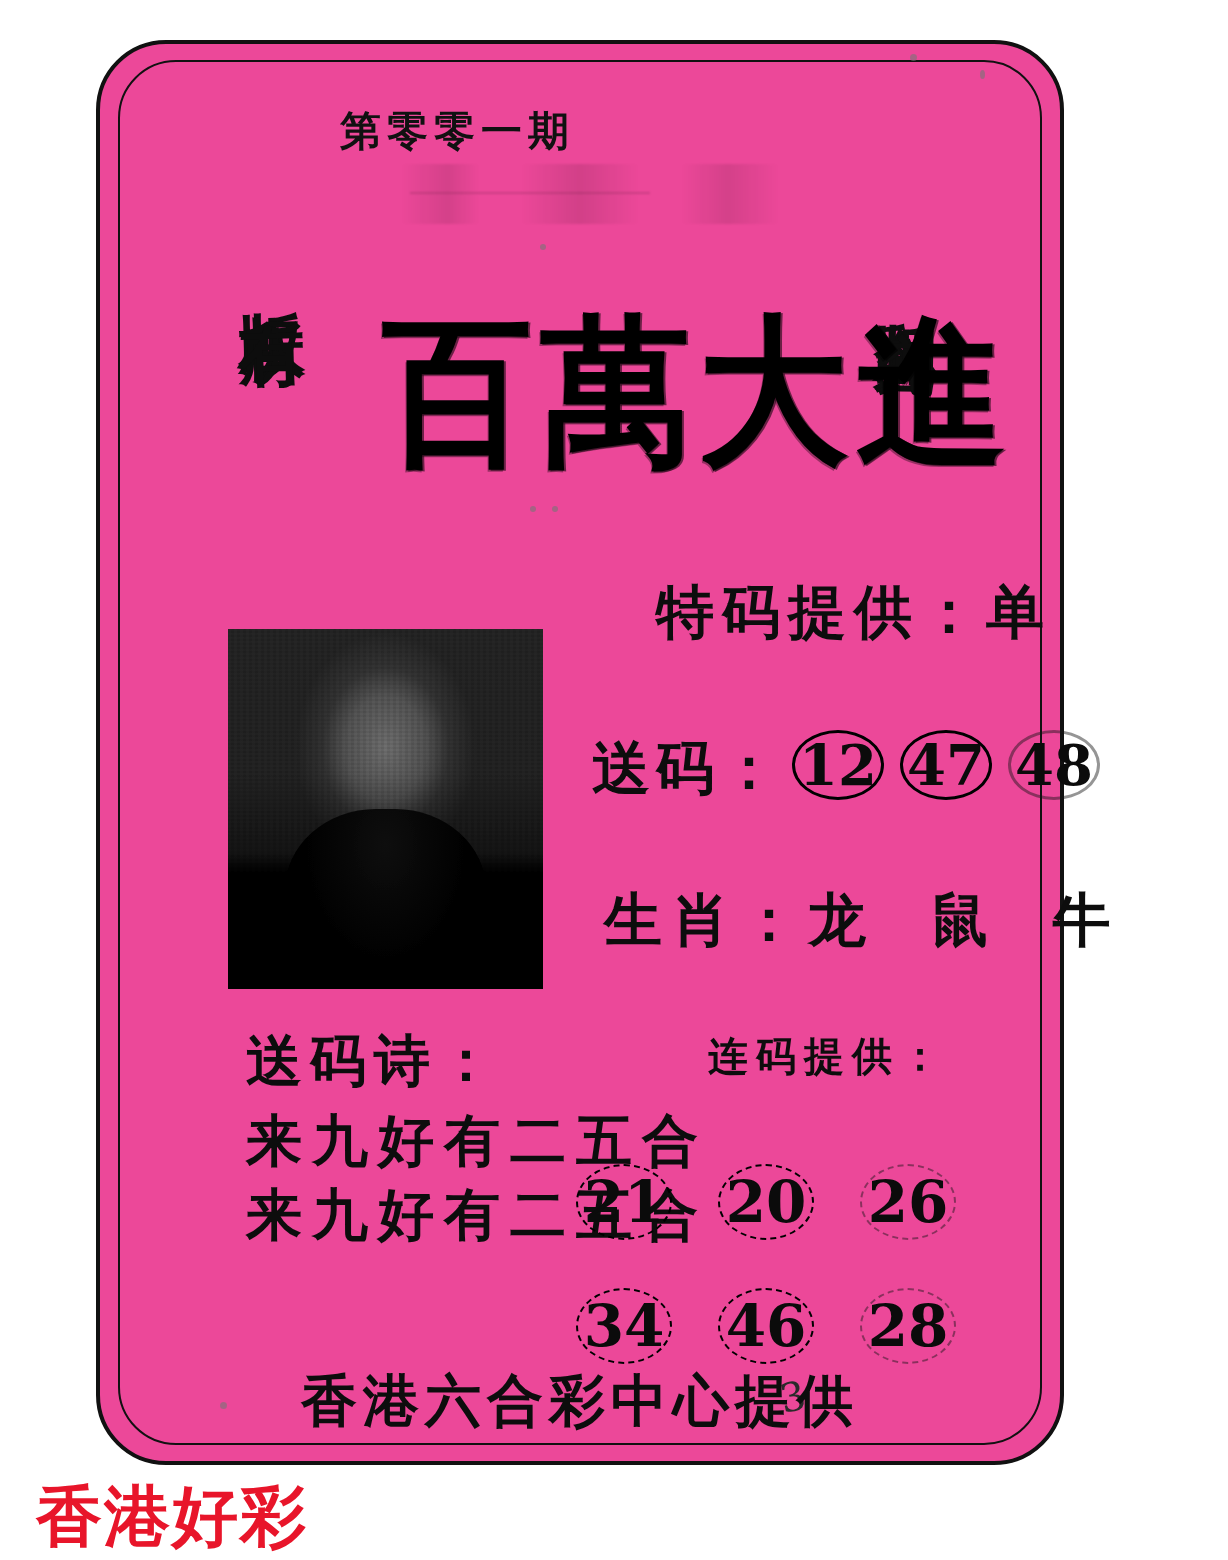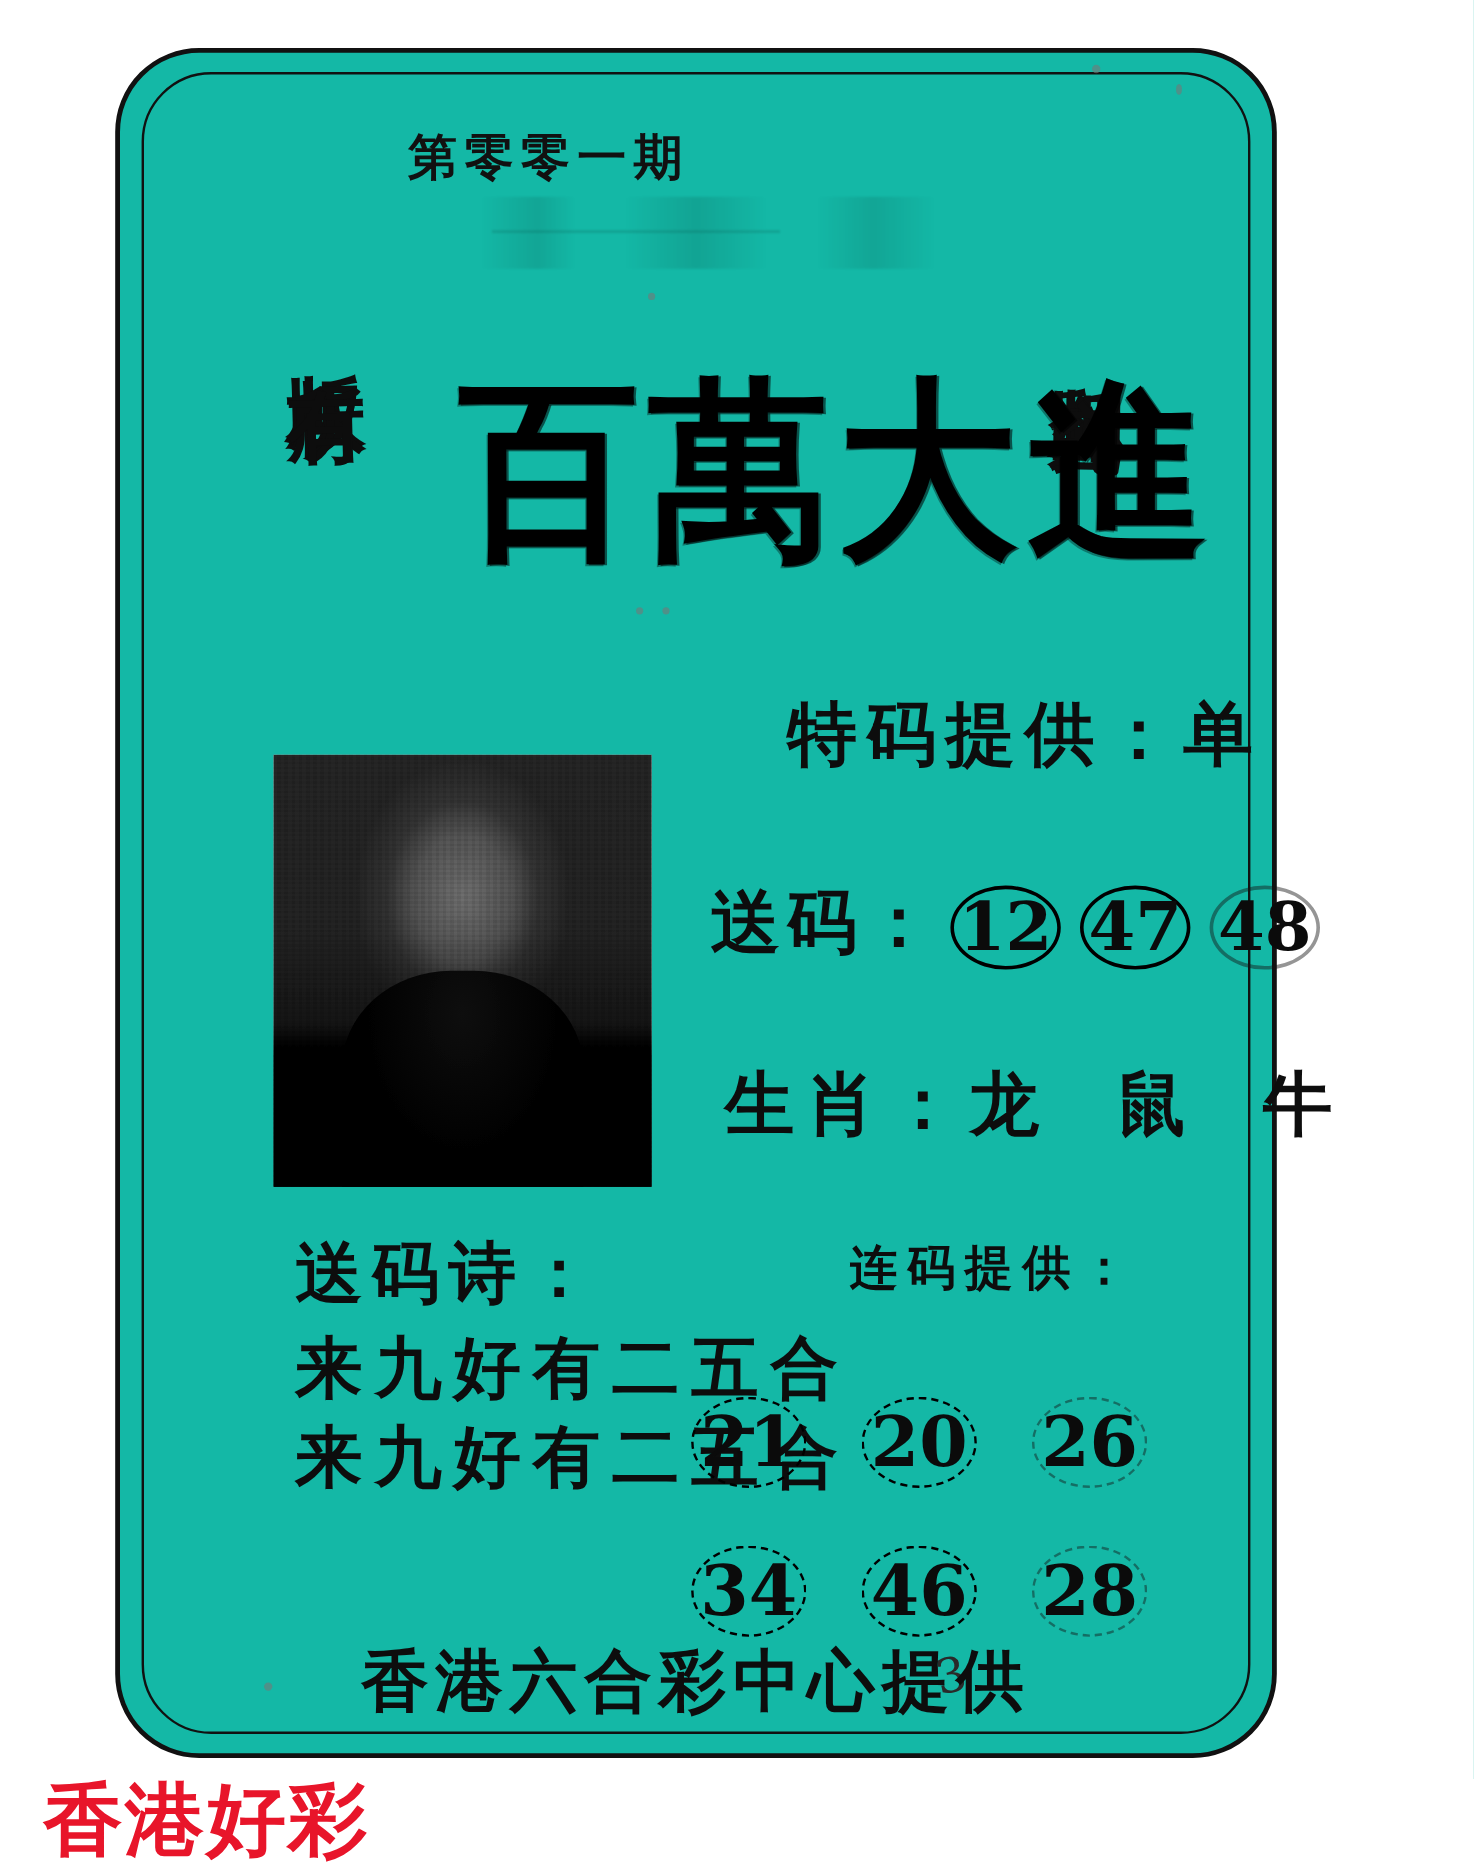--- a/index.html
+++ b/index.html
@@ -18,21 +18,21 @@
   
   #card {
     position: absolute;
     left: 96px;
     top: 40px;
     width: 968px;
     height: 1425px;
     border: 4px solid #111;
     border-radius: 70px;
     box-sizing: border-box;
-    background: #14b8a6;
+    background: #ec4899;
   }
   #card-inner {
     position: absolute;
     left: 18px;
     top: 16px;
     right: 18px;
     bottom: 16px;
     border: 2px solid #111;
     border-radius: 58px;
     box-sizing: border-box;
@@ -157,21 +157,21 @@
     top: 530px;
     font-size: 58px;
     letter-spacing: 8px;
     white-space: nowrap;
   }
   #send-line {
     position: absolute;
     left: 492px;
     top: 686px;
     display: flex;
-    align-items: flex-end;
+    align-items: flex-start;
     white-space: nowrap;
   }
   #send-line .label {
     font-size: 58px;
     letter-spacing: 6px;
   }
   #zodiac-line {
     position: absolute;
     left: 504px;
     top: 838px;

